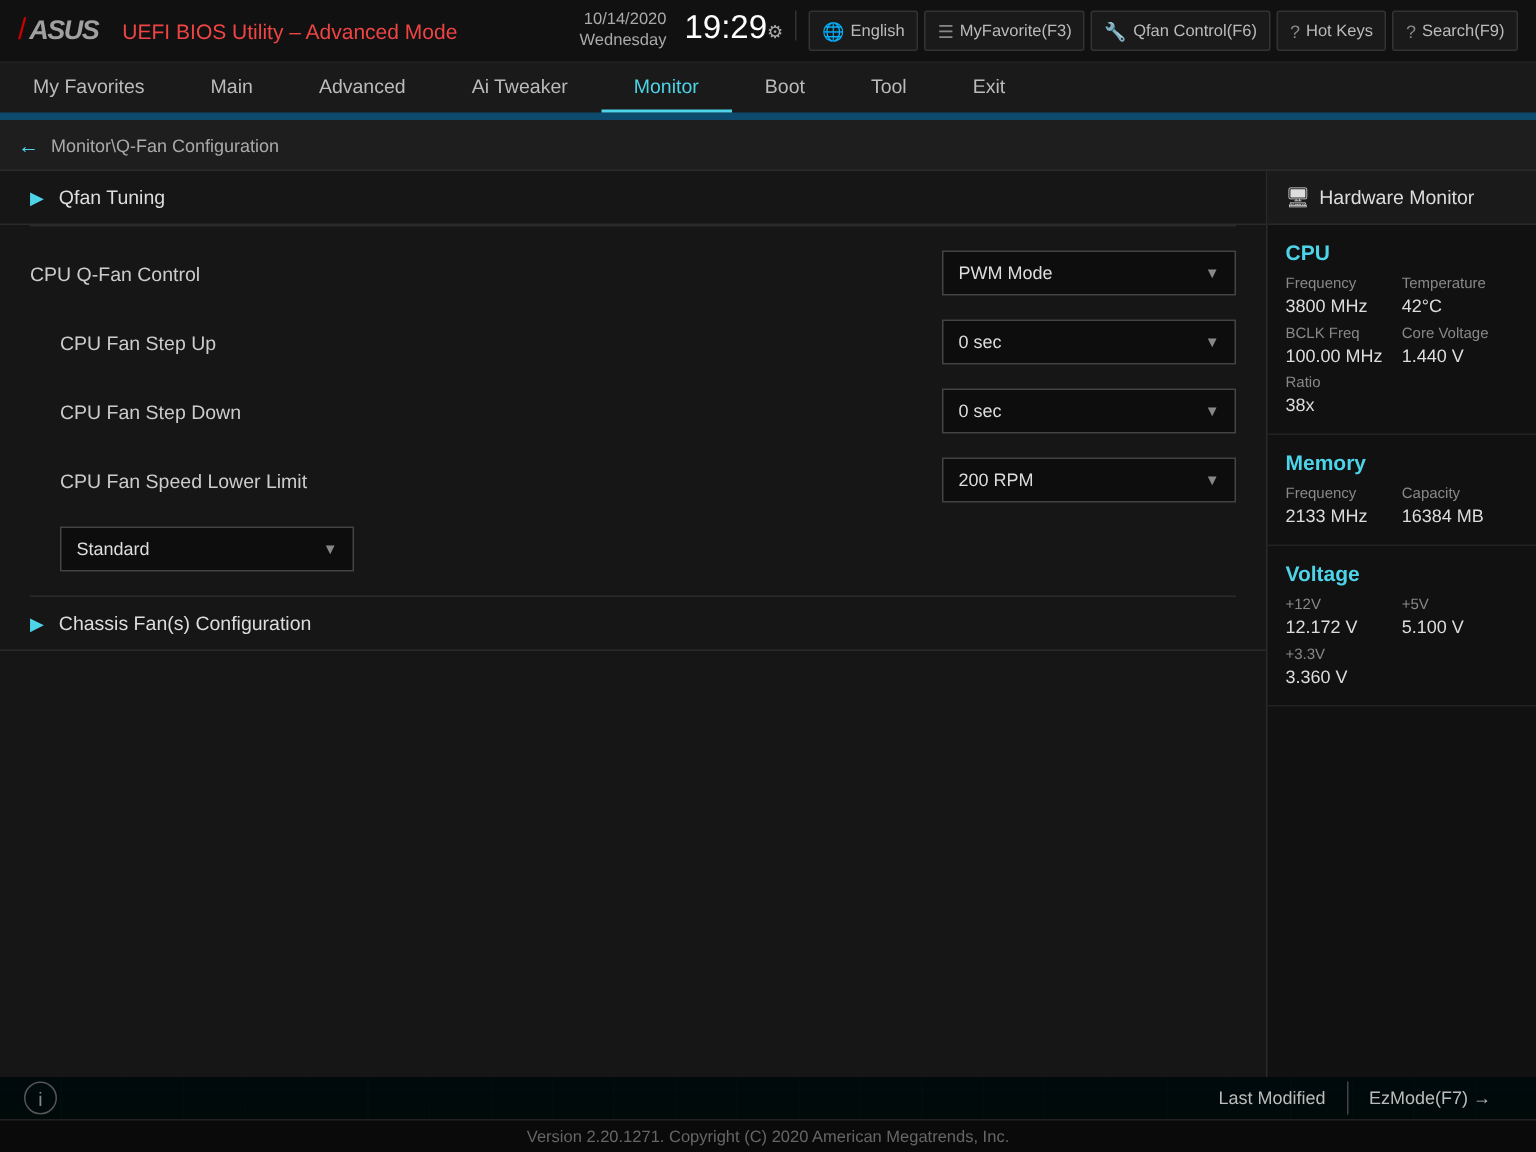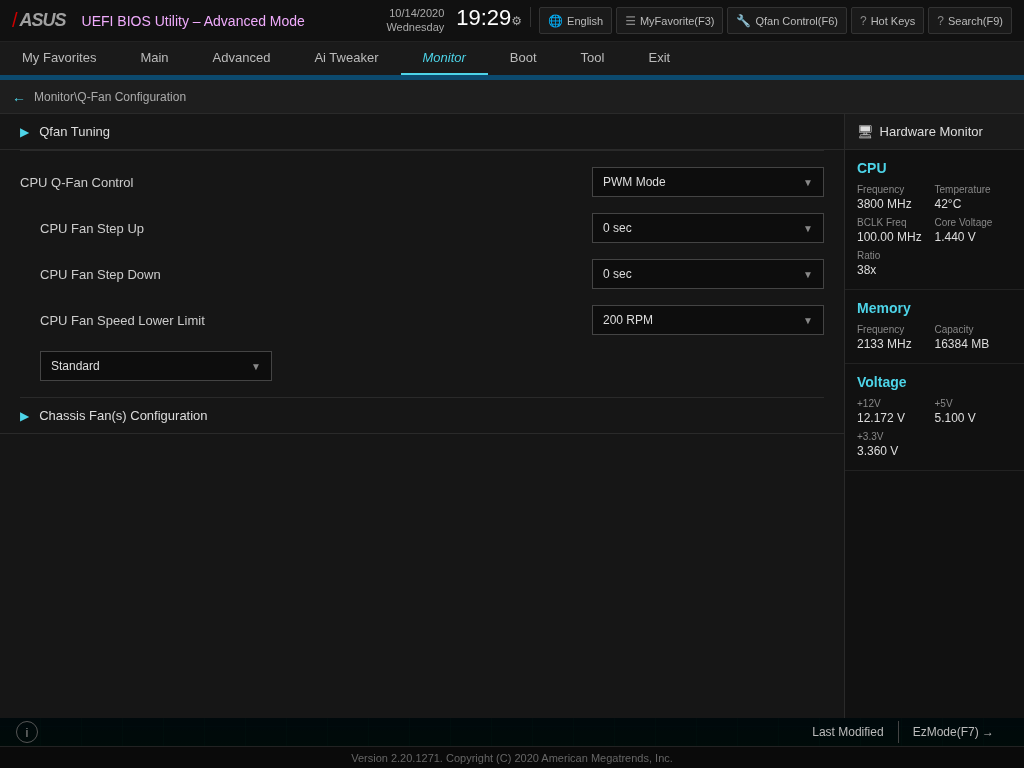--- a/index.html
+++ b/index.html
@@ -54,21 +54,21 @@
       font-weight: bold;
       letter-spacing: -1px;
       font-style: italic;
     }
     .logo-slash {
       color: #c00;
       font-size: 20px;
       margin-right: 2px;
     }
     .title-text {
-      color: #f0abfc;
+      color: #ef4444;
       font-size: 14px;
       font-weight: 500;
     }
     .header-right {
       margin-left: auto;
       display: flex;
       gap: 4px;
     }
     .datetime {
       display: flex;
@@ -129,21 +129,20 @@
       padding: 0 22px;
       font-size: 13px;
       color: #bbb;
       cursor: pointer;
       border-bottom: 2px solid transparent;
       transition: all 0.15s;
     }
     .nav-item.active {
       color: #4dd4e8;
       border-bottom: 2px solid #4dd4e8;
-      font-style: italic;
     }
 
     
     .breadcrumb-bar {
       position: relative;
       z-index: 10;
       display: flex;
       align-items: center;
       background: #1e1e1e;
       height: 34px;
@@ -207,21 +206,21 @@
       align-items: center;
       padding: 8px 20px 8px 40px;
       min-height: 38px;
     }
     .setting-label {
       flex: 1;
       font-size: 13px;
       color: #ccc;
     }
     .setting-control {
-      width: 232px;
+      width: 196px;
     }
 
     
     .dropdown {
       width: 100%;
       background: #0d0d0d;
       border: 1px solid #444;
       color: #ddd;
       font-size: 12px;
       padding: 5px 10px;

